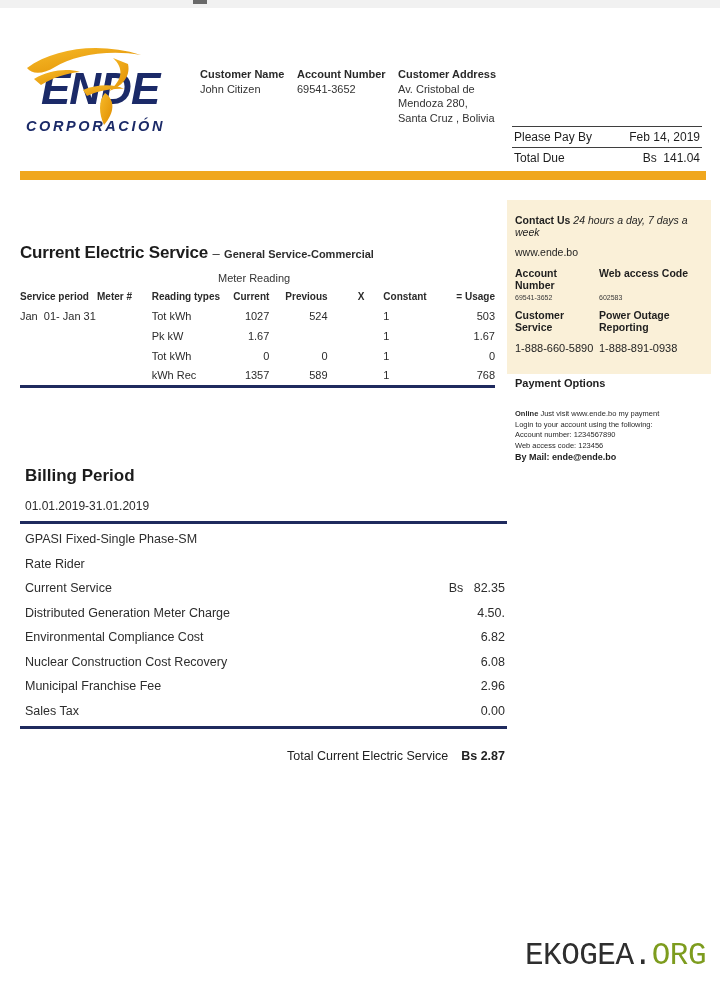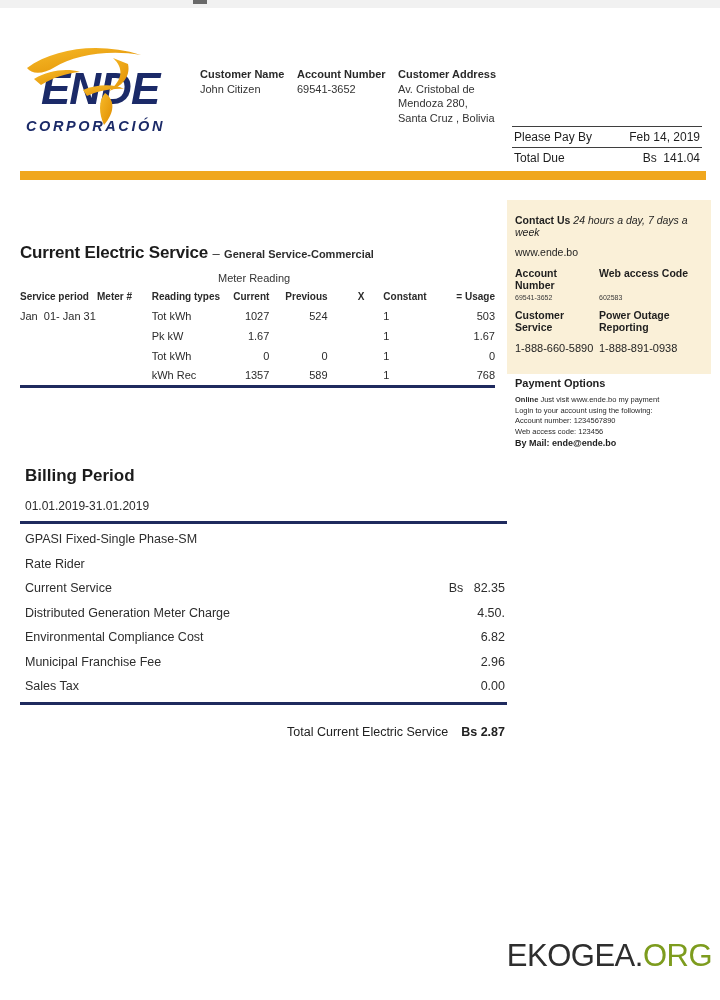--- a/index.html
+++ b/index.html
@@ -46,38 +46,38 @@
 
   
   .contact{position:absolute; left:507px; top:200px; width:204px; height:174px;
     background:var(--beige); padding:14px 8px 0 8px; font-size:10.5px; color:#1e1e1e;}
   .contact .b{font-weight:bold;} .contact .i{font-style:italic;}
   .c-row{display:flex;} .c-row .cc1{width:84px; flex:none;} .c-row .cc2{flex:1;}
   .contact .tiny{font-size:7px; color:#3a3a3a;}
   .contact .mini{font-size:7.5px; color:#2a2a2a; line-height:10.5px;}
   .m-site{margin-top:8px;} .m-lbls{margin-top:9px;} .m-tiny{margin-top:3px;}
   .m-cs{margin-top:8px;} .m-ph{margin-top:9px; font-size:11px;}
-  .m-pay{margin-top:23px; font-size:11px;} .m-online{margin-top:6px;}
+  .m-pay{margin-top:23px; font-size:11px;} .m-online{margin-top:20px;}
   .m-mail{margin-top:1px; font-size:9px;}
 
   
   .billing{position:absolute; left:25px; top:466px; width:480px;}
   .bill-title{font-size:17px; font-weight:bold; color:#1c1c1c;}
   .bill-period{font-size:12px; margin-top:13px; color:#2a2a2a;}
   .navy-rule{border:none; border-top:3px solid var(--navy); margin:8px 0 0 -5px; width:487px;}
   .b-rows{margin-top:3px;}
   .b-row{display:flex; justify-content:space-between; align-items:center; height:24.5px;
     font-size:12.5px; color:#2d2d2d;}
   .b-row .amt{white-space:pre;}
   .navy-rule.bottom{margin-top:3px;}
   .total-row{display:flex; justify-content:flex-end; gap:13px; margin-top:20px;
     font-size:12.5px; color:#222;}
   .total-row .tv{font-weight:bold;}
 
-  .footer{position:absolute; right:8px; top:938px; font-size:31px; letter-spacing:-0.5px; color:#2e2e2e;}
+  .footer{position:absolute; right:14px; top:938px; font-size:31px; letter-spacing:-0.5px; color:#2e2e2e;font-family:Liberation Mono, monospace;}
   .footer .green{color:var(--green);}
 </style>
 </head>
 <body>
 
 <div class="page">
   <div class="top-strip">
     <div class="top-mark"></div>
   </div>
 
@@ -249,20 +249,24 @@
       </div>
       <div class="b-row">
         <span>Distributed Generation Meter Charge</span>
         <span class="amt">4.50.</span>
       </div>
       <div class="b-row">
         <span>Environmental Compliance Cost</span>
         <span class="amt">6.82</span>
       </div>
       <div class="b-row">
+        <span>Nuclear Construction Cost Recovery</span>
+        <span class="amt">6.08</span>
+      </div>
+      <div class="b-row">
         <span>Municipal Franchise Fee</span>
         <span class="amt">2.96</span>
       </div>
       <div class="b-row">
         <span>Sales Tax</span>
         <span class="amt">0.00</span>
       </div>
     </div>
     <hr class="navy-rule bottom">
     <div class="total-row">

